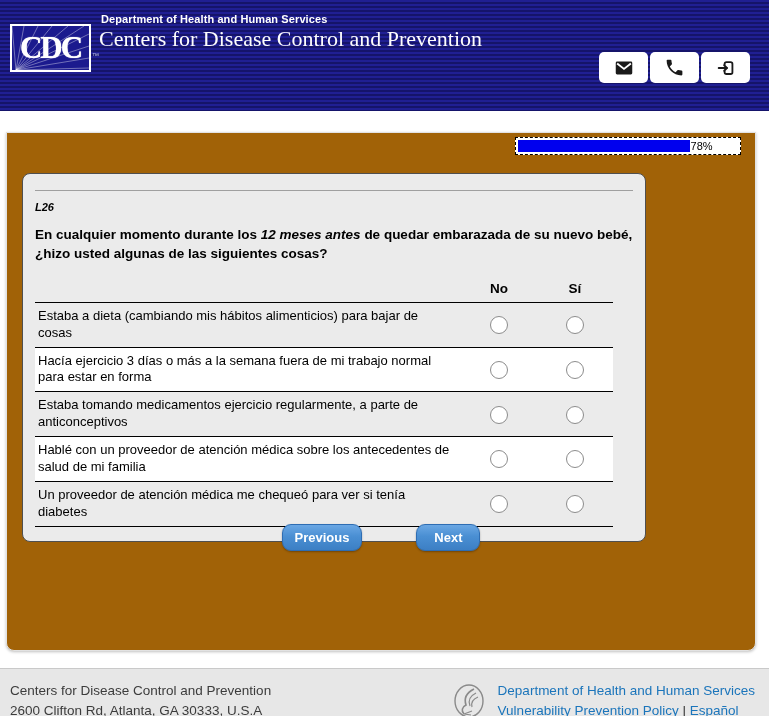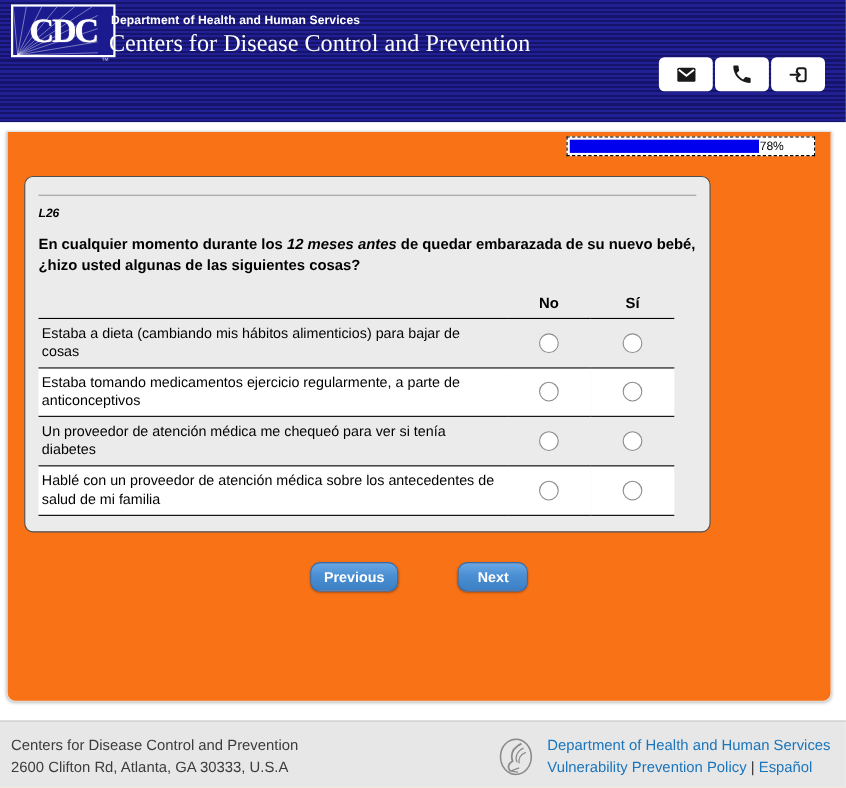--- a/index.html
+++ b/index.html
@@ -4,21 +4,21 @@
 <style>
   * { box-sizing: border-box; margin: 0; padding: 0; }
   html,body { width: 769px; height: 716px; background: #fff; font-family: "Liberation Sans", sans-serif; }
 
   
   .header {
     position: relative; height: 111px;
     background: repeating-linear-gradient(180deg, #201f93 0px, #201f93 2px, #15146a 2px, #15146a 4px);
   }
   .logo-box {
-    position: absolute; left: 10px; top: 4px; width: 95px; height: 48px;
+    position: absolute; left: 10px; top: 24px; width: 81px; height: 48px;
     background: #1b1a8e; border: 2px solid #fff; overflow: hidden;
   }
   .logo-rays { position: absolute; inset: 0; }
   .logo-text {
     position: absolute; inset: 0; display: flex; align-items: center; justify-content: center;
     color: #fff; font-family: "Liberation Serif", serif; font-weight: bold;
     font-size: 31px; letter-spacing: -2px; text-shadow: 0 0 1px #fff;
   }
   .logo-tm { position: absolute; left: 92px; top: 52px; color: #bfc3e8; font-size: 7px; }
   .hdr-dept {
@@ -31,22 +31,22 @@
   }
   .hdr-btns { position: absolute; right: 19px; top: 52px; display: flex; gap: 2px; }
   .hdr-btn {
     width: 49px; height: 31px; background: #fff; border: none; border-radius: 5px;
     display: flex; align-items: center; justify-content: center; cursor: pointer;
   }
   .hdr-btn svg { display: block; }
 
   
   .card {
-    position: relative; width: 750px; height: 519px; margin: 8px 0 0 6px;
-    background: #f97316; border: 1px solid #e2e2e2; border-radius: 0 0 8px 8px;
+    position: relative; width: 750px; height: 519px; margin: 21px 0 0 6px;
+    background: #a16207; border: 1px solid #e2e2e2; border-radius: 0 0 8px 8px;
     box-shadow: 0 1px 3px rgba(0,0,0,.25);
   }
   .progress-wrap {
     position: absolute; top: 4px; right: 14px; width: 226px; height: 18px;
     border: 1px dashed #000; background: #fff; display: flex; align-items: center; padding: 2px;
   }
   .progress-fill { height: 12px; background: #0000ee; }
   .progress-label { font-size: 11px; color: #000; padding-left: 1px; white-space: nowrap; }
 
   
@@ -178,35 +178,40 @@
           <th>Sí</th>
         </tr>
       </thead>
       <tbody>
   <tr>
     <td class="rowlabel">Estaba a dieta (cambiando mis hábitos alimenticios) para bajar de cosas</td>
     <td class="radiocell"><span class="radio"></span></td>
     <td class="radiocell"><span class="radio"></span></td>
   </tr>
 
+  <tr>
+    <td class="rowlabel">Hacía ejercicio 3 días o más a la semana fuera de mi trabajo normal para estar en forma</td>
+    <td class="radiocell"><span class="radio"></span></td>
+    <td class="radiocell"><span class="radio"></span></td>
+  </tr>
 
   <tr>
     <td class="rowlabel">Estaba tomando medicamentos ejercicio regularmente, a parte de anticonceptivos</td>
     <td class="radiocell"><span class="radio"></span></td>
     <td class="radiocell"><span class="radio"></span></td>
   </tr>
 
   <tr>
+    <td class="rowlabel">Hablé con un proveedor de atención médica sobre los antecedentes de salud de mi familia</td>
+    <td class="radiocell"><span class="radio"></span></td>
+    <td class="radiocell"><span class="radio"></span></td>
+  </tr>
+
+  <tr>
     <td class="rowlabel">Un proveedor de atención médica me chequeó para ver si tenía diabetes</td>
-    <td class="radiocell"><span class="radio"></span></td>
-    <td class="radiocell"><span class="radio"></span></td>
-  </tr>
-
-  <tr>
-    <td class="rowlabel">Hablé con un proveedor de atención médica sobre los antecedentes de salud de mi familia</td>
     <td class="radiocell"><span class="radio"></span></td>
     <td class="radiocell"><span class="radio"></span></td>
   </tr>
 </tbody>
     </table>
   </div>
 
   <div class="nav-row">
     <button class="nav-btn">Previous</button>
     <button class="nav-btn">Next</button>

